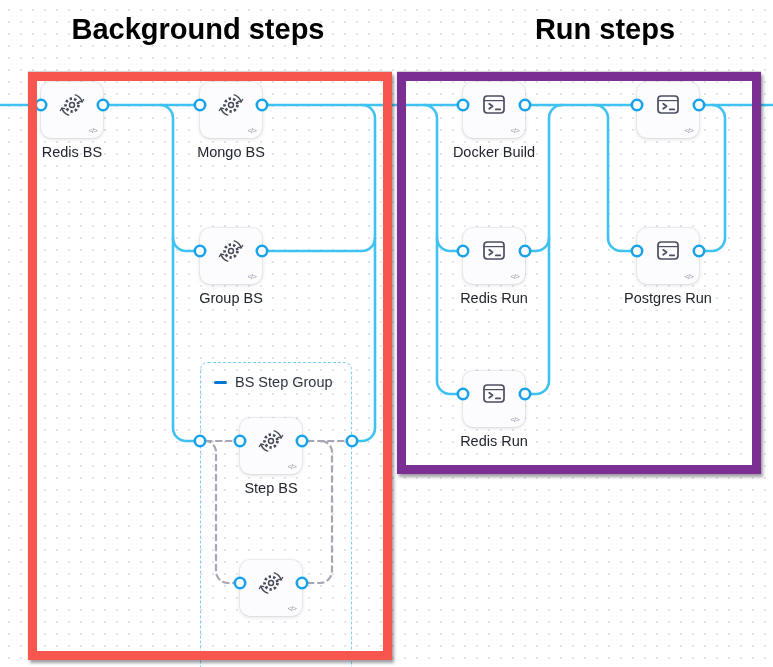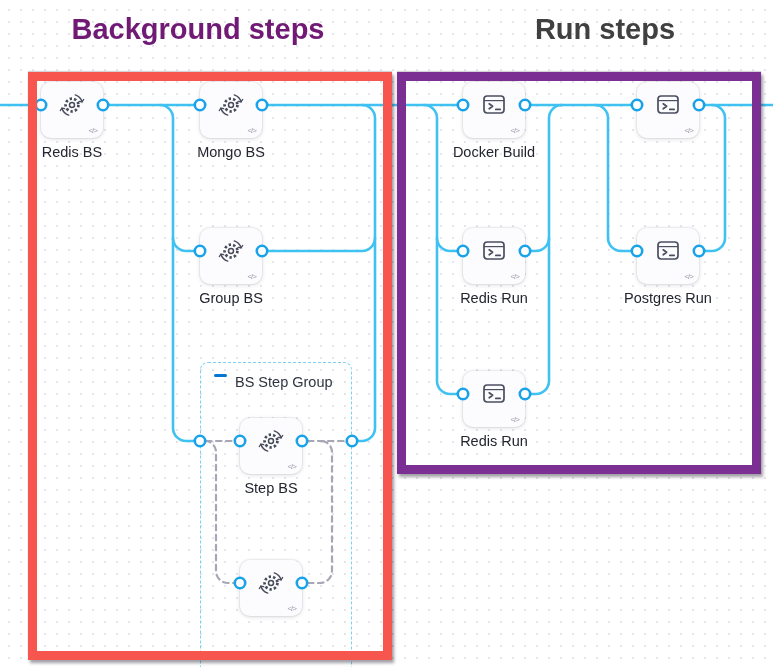--- a/index.html
+++ b/index.html
@@ -4,29 +4,29 @@
 <style>
   html,body{margin:0;padding:0;}
   body{font-family:"Liberation Sans",sans-serif;}
   .stage{position:relative;width:773px;height:667px;overflow:hidden;background:#ffffff;}
   .grid{position:absolute;inset:0;z-index:0;
     background-image:radial-gradient(circle,#E4E4EE 1.1px,transparent 1.3px);
     background-size:12px 12px;background-position:3px 4px;}
   svg.layer{position:absolute;left:0;top:0;z-index:2;pointer-events:none;}
   svg.pins{z-index:4;}
   .title{position:absolute;top:13px;font-size:29px;font-weight:bold;white-space:nowrap;transform:translateX(-50%);z-index:6;}
-  .title.bg{left:198px;color:#701a75;}
-  .title.run{left:605px;color:#404040;}
+  .title.bg{left:198px;color:#000000;}
+  .title.run{left:605px;color:#000000;}
   .ann{position:absolute;box-sizing:border-box;z-index:5;border:9px solid;
     box-shadow:2px 3px 3px rgba(45,40,55,.45),0 -1px 1px rgba(45,40,55,.2);}
   .ann.red{left:28px;top:72px;width:364px;height:588px;border-color:#F6564D;}
   .ann.purple{left:397px;top:72px;width:364px;height:402px;border-color:#7C2F92;}
   .group-box{position:absolute;left:200px;top:362px;width:152px;height:318px;box-sizing:border-box;
     border:1.5px dashed #7ED0F5;border-radius:8px;z-index:1;background:transparent;}
-  .group-head{display:flex;align-items:flex-start;margin:11px 0 0 13px;}
+  .group-head{display:flex;align-items:center;margin:11px 0 0 13px;}
   .group-dash{width:13px;height:3px;border-radius:2px;background:#0277D4;flex:none;}
   .group-label{margin-left:8px;font-size:14.5px;color:#2E3440;white-space:nowrap;}
   .node{position:absolute;width:62px;z-index:3;}
   .card{position:relative;width:62px;height:56px;border-radius:10px;background:#FCFCFE;
     box-shadow:0 1px 4px rgba(35,40,60,.16),0 0 0 1px rgba(35,40,60,.05);
     display:flex;justify-content:center;}
   .card svg.ic{margin-top:10px;}
   .code{position:absolute;right:6px;bottom:3px;font-size:8px;color:#9DA0AC;letter-spacing:-1px;}
   .nlabel{position:absolute;top:62px;left:50%;transform:translateX(-50%);width:170px;
     text-align:center;font-size:14.5px;color:#23262E;white-space:nowrap;}

